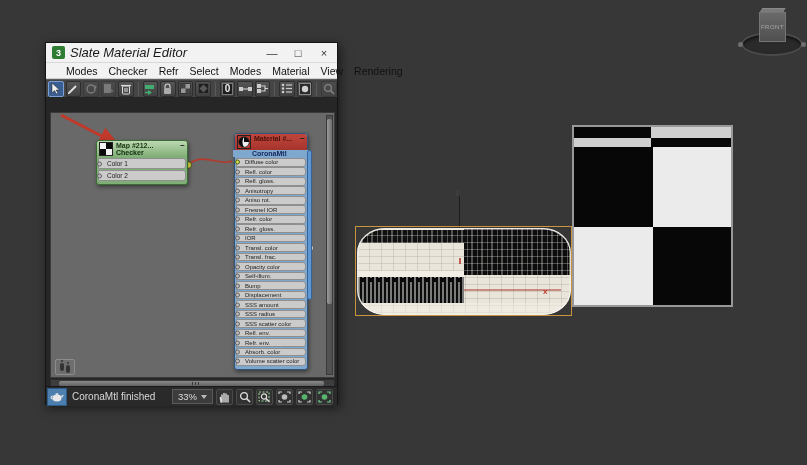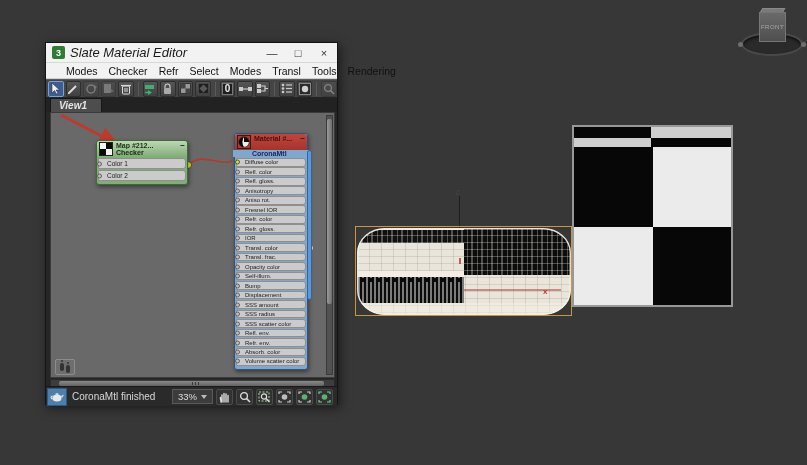--- a/index.html
+++ b/index.html
@@ -215,22 +215,22 @@
       <div class="win-btn">×</div>
     </div>
   </div>
 
   <div class="menubar">
     <span class="menu-item">Modes</span>
     <span class="menu-item">Checker</span>
     <span class="menu-item">Refr</span>
     <span class="menu-item">Select</span>
     <span class="menu-item">Modes</span>
-    <span class="menu-item">Transl</span>
-    <span class="menu-item">Tools</span>
+    <span class="menu-item">Material</span>
+    <span class="menu-item">View</span>
     <span class="menu-item">Rendering</span>
   </div>
 
   <div class="toolbar">
     <div class="tbtn active">
       <svg width="11" height="12">
         <polygon points="2,0 2,10 4.5,7.5 6.5,11 8,10 6,7 9.5,7" fill="#f0f0f0" stroke="#222" stroke-width="0.5"></polygon>
         </svg>
     </div>
     <div class="tbtn">
@@ -323,23 +323,20 @@
     </div>
     <div class="tsep"></div>
     <div class="tbtn dim">
       <svg width="12" height="12">
         <circle cx="5" cy="5" r="3.4" fill="none" stroke="#ccc" stroke-width="1.3"></circle>
         <line x1="7.5" y1="7.5" x2="11" y2="11" stroke="#ccc" stroke-width="1.6"></line>
         </svg>
     </div>
   </div>
 
-  <div class="tabstrip">
-    <div class="tab">View1</div>
-  </div>
 
   <div class="nodeview">
 
     <svg class="graph-overlay">
       <defs>
         <marker id="arrowhead" markerWidth="8" markerHeight="8" refX="6" refY="3" orient="auto">
           <polygon points="0,0 7,3 0,6" fill="#c0392b"></polygon>
         </marker>
       </defs>
       <path d="M137,52 C152,38 168,54 181,48" fill="none" stroke="#b23b2d" stroke-width="1.6"></path>

